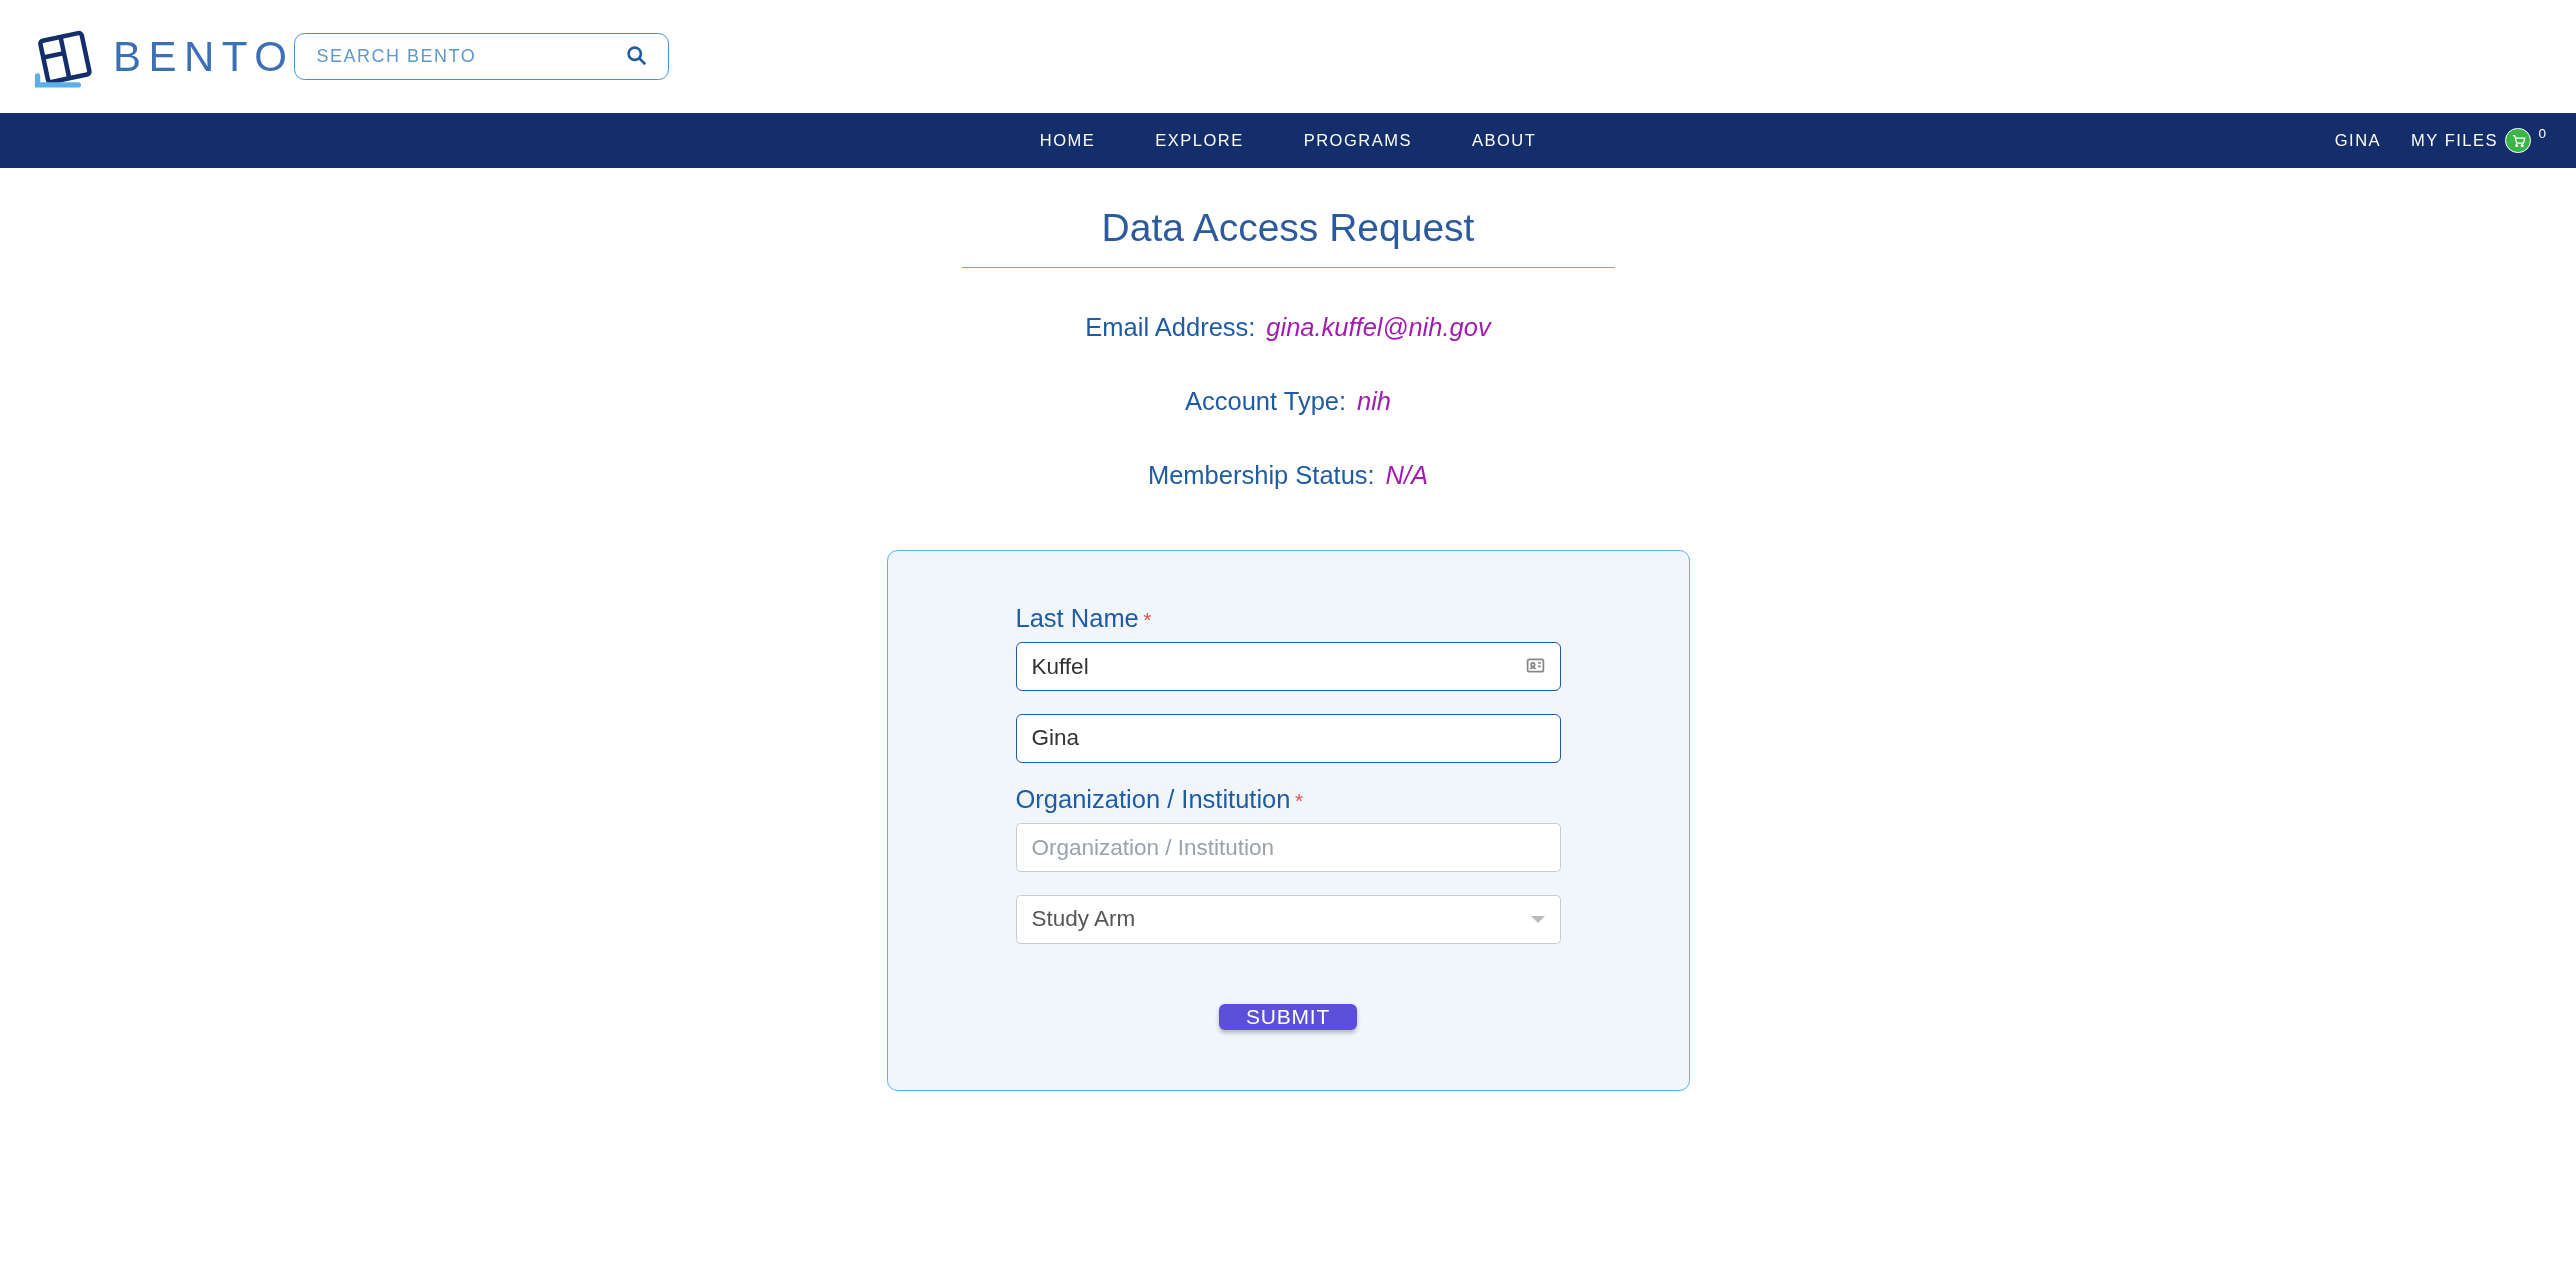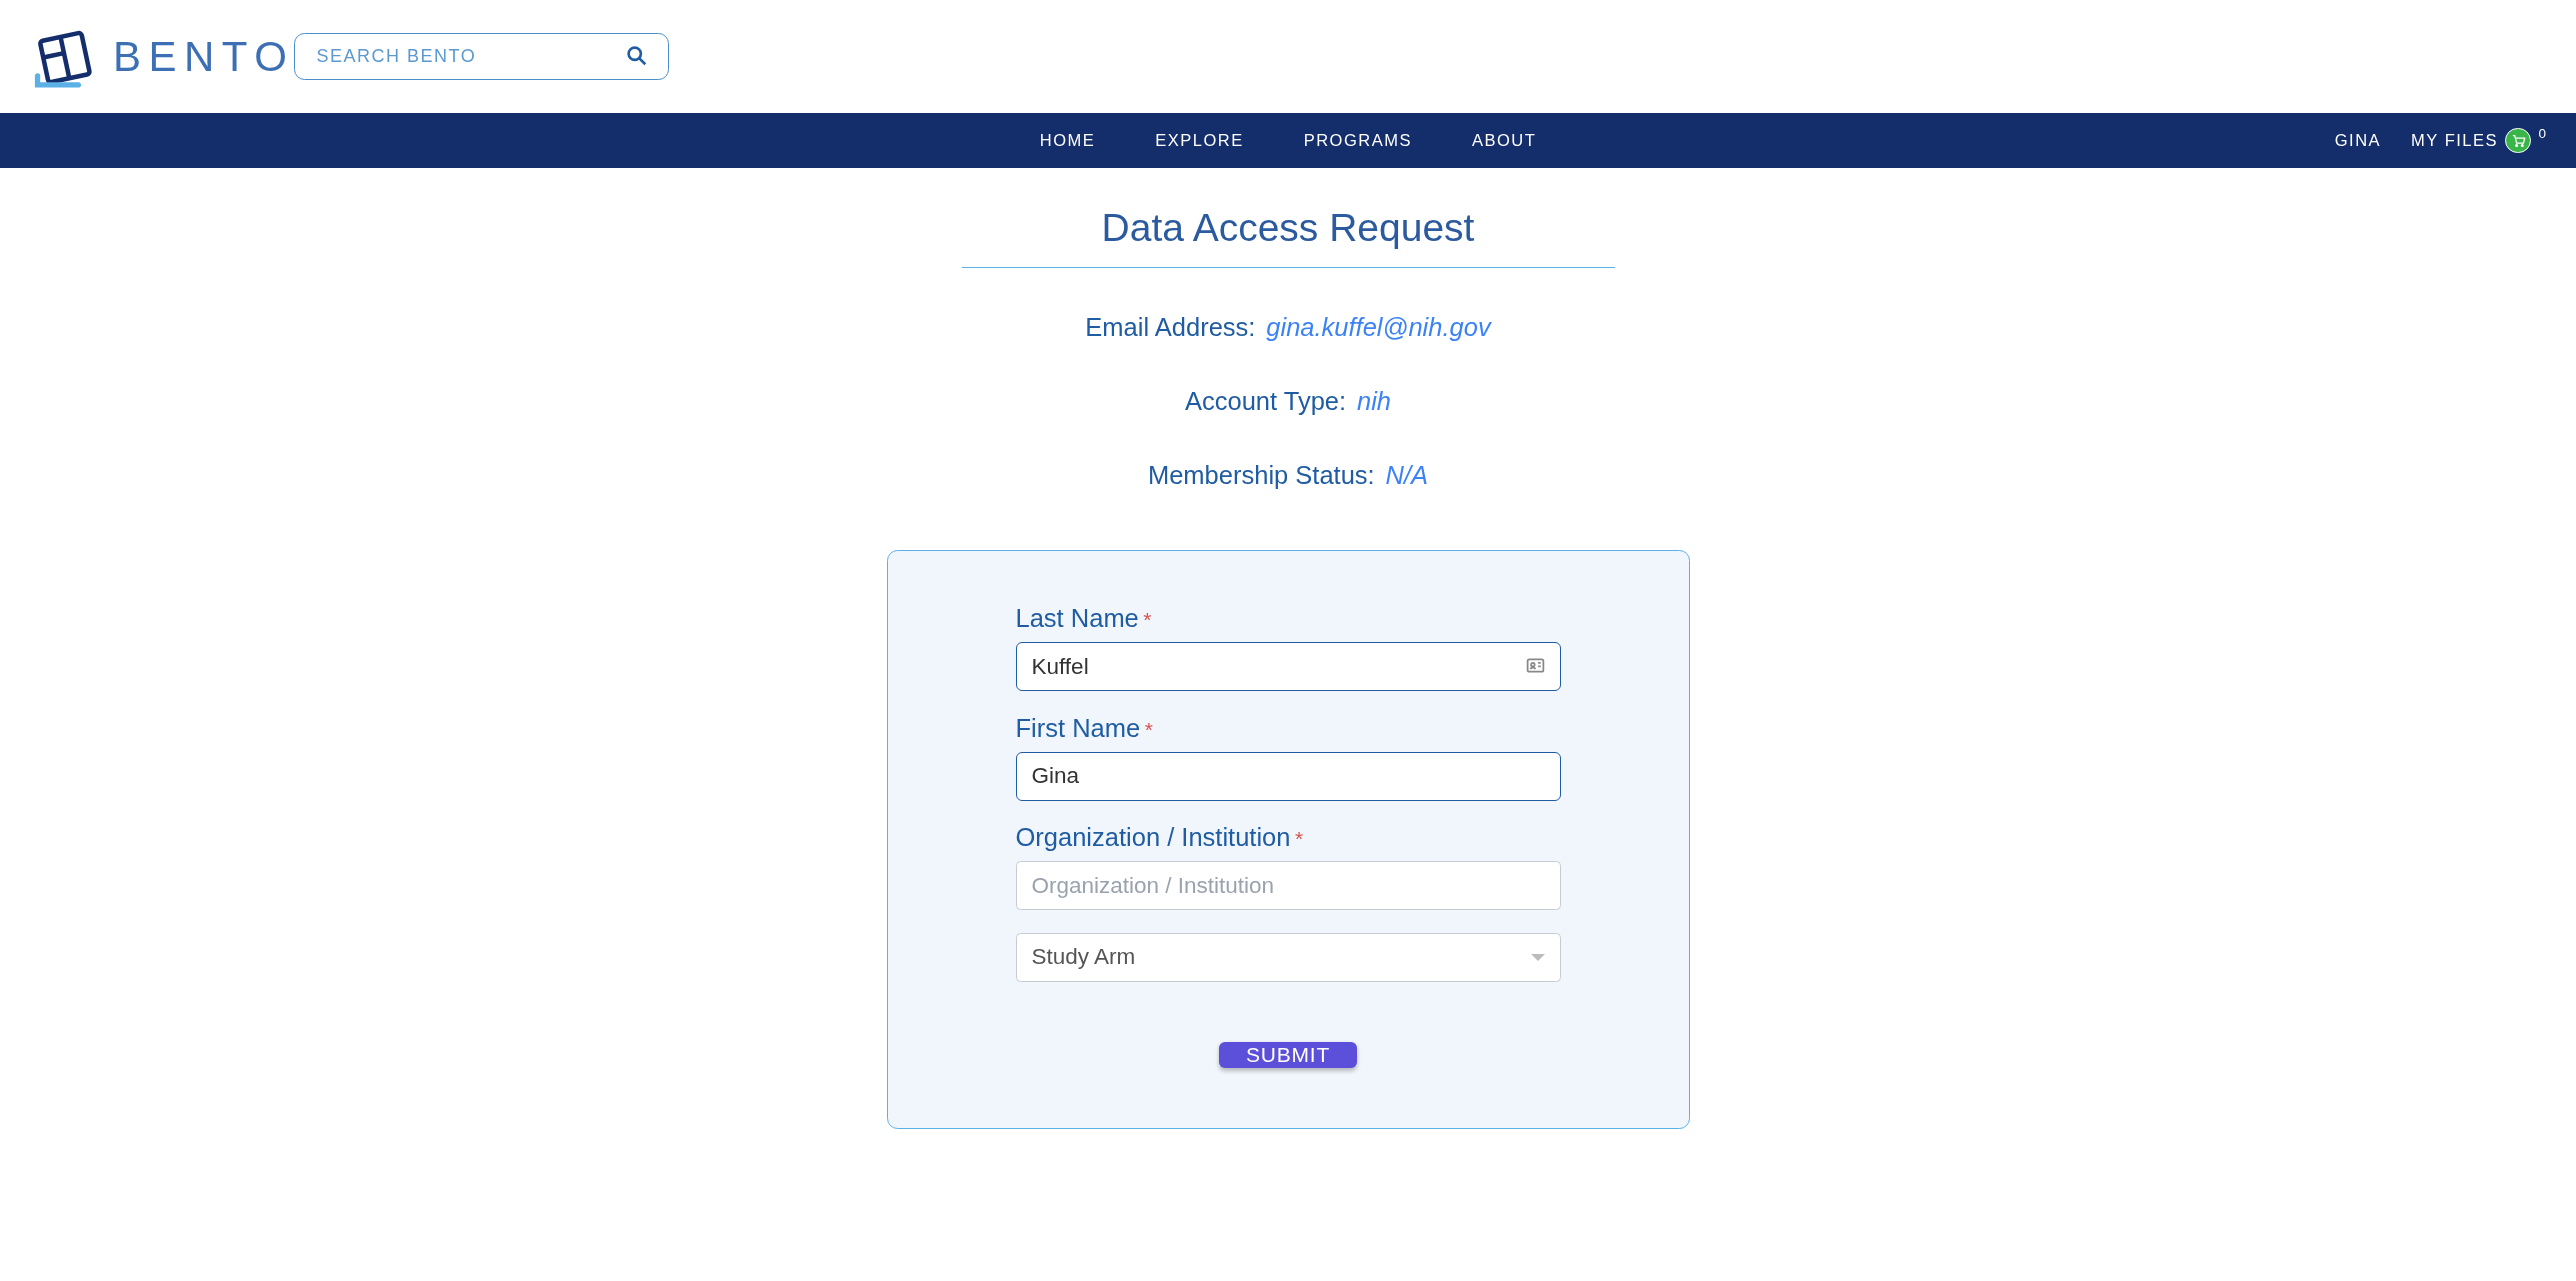--- a/index.html
+++ b/index.html
@@ -55,21 +55,21 @@
       margin-top: 38px; font-weight: 400;
     }
     .title-underline {
       width: 653px; height: 1.5px; background: #5bb0e8;
       margin: 16.5px auto 0;
     }
 
     .info-row { text-align: center; margin-top: 45px; }
     .info-row + .info-row { margin-top: 45px; }
     .info-label { font-size: 25.5px; color: #1f5ca3; font-weight: 500; text-align: center; }
-    .info-value { font-size: 25.5px; color: #3b82f6; font-style: italic; margin-left: 7.5px; }
+    .info-value { font-size: 25.5px; color: #a21caf; font-style: italic; margin-left: 7.5px; }
 
     .form-card {
       width: 803px; margin: 60px auto 0;
       background: #f0f6fc; border: 1.5px solid #5bb0e8;
       border-radius: 10.5px; padding: 53px 128px 60px;
     }
     .form-group { margin-bottom: 22.5px; }
     .form-label { font-size: 25.5px; color: #1f5ca3; font-weight: 500; display: block; margin-bottom: 9px; }
     .required-star { color: #d9534f; font-size: 21px; margin-left: 4.5px; }
     .form-input {
@@ -186,23 +186,20 @@
           <circle cx="9" cy="11" r="2"></circle>
           <path d="M6 16c1-2 5-2 6 0"></path>
           <line x1="15" y1="9" x2="18" y2="9"></line>
           <line x1="15" y1="13" x2="18" y2="13"></line>
         </svg>
       </span>
     </div>
   </div>
 
   <div class="form-group">
-    <label class="form-label">
-      <span>First Name</span><span class="required-star">*</span>
-    </label>
     <input class="form-input" type="text" value="Gina" style="">
   </div>
 
   <div class="form-group">
     <label class="form-label">
       <span>Organization / Institution</span><span class="required-star">*</span>
     </label>
     <input class="form-input-plain" type="text" placeholder="Organization / Institution" style="">
   </div>
 

